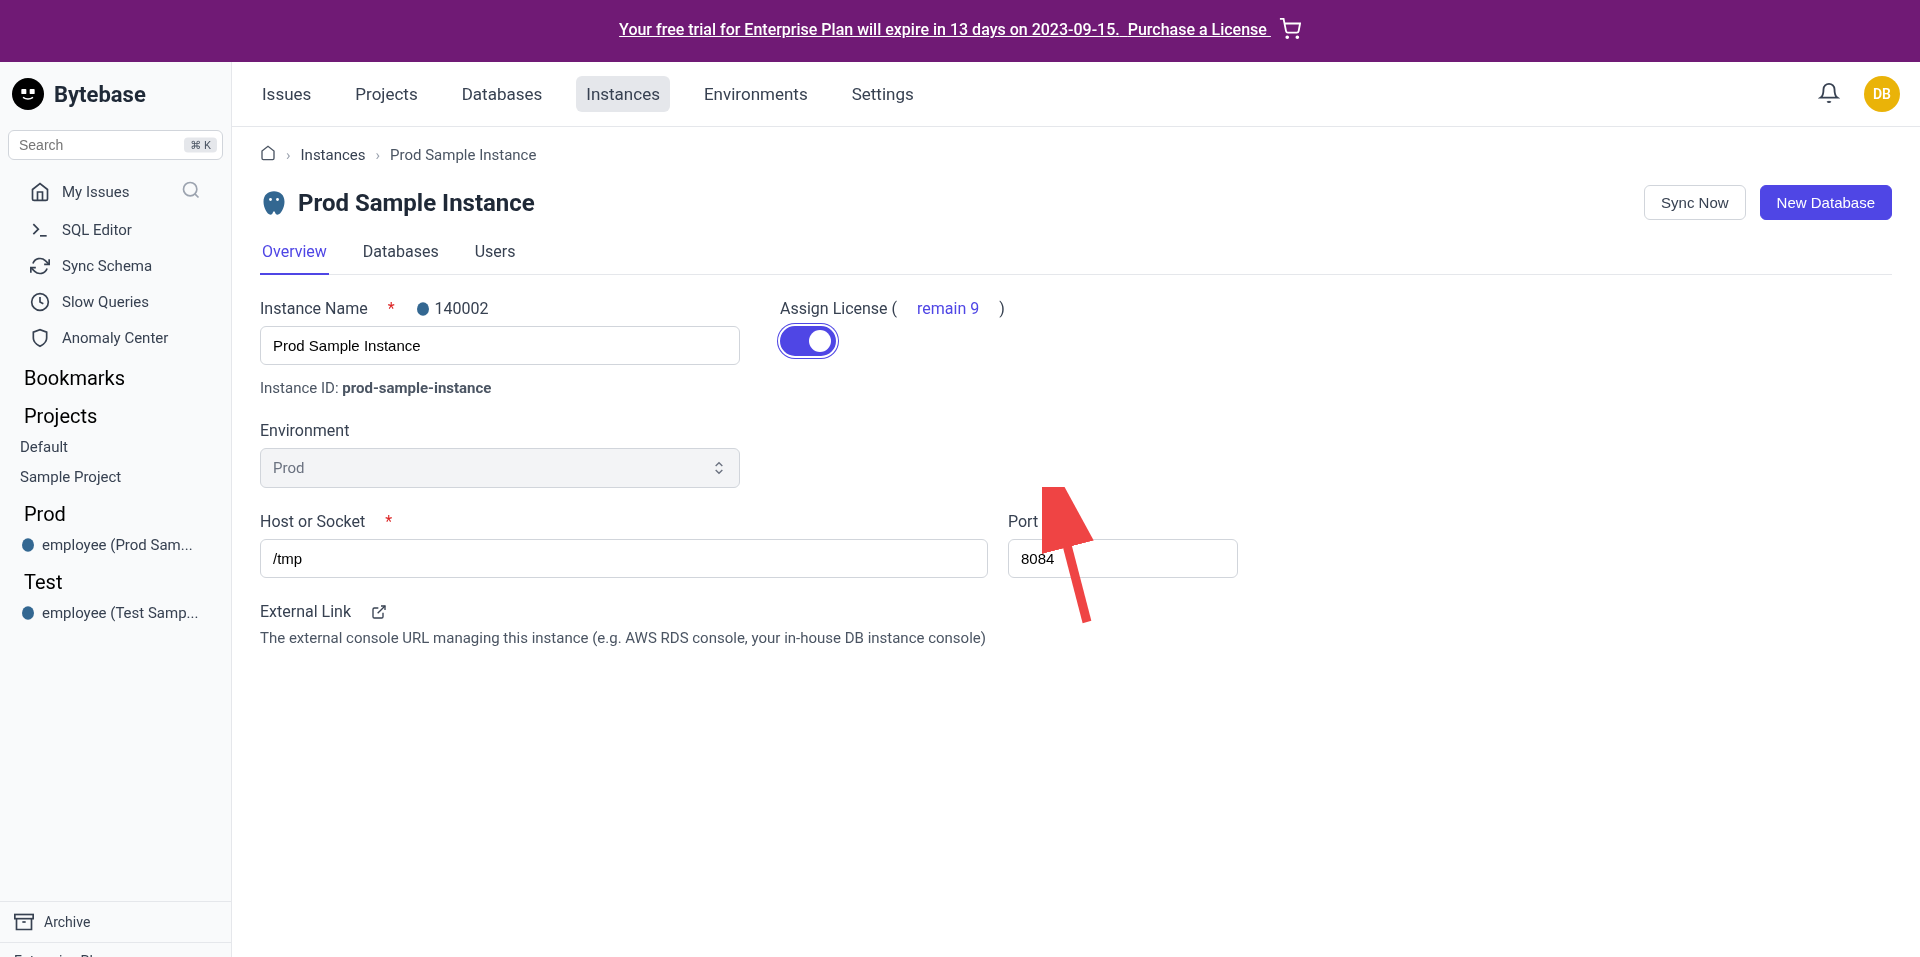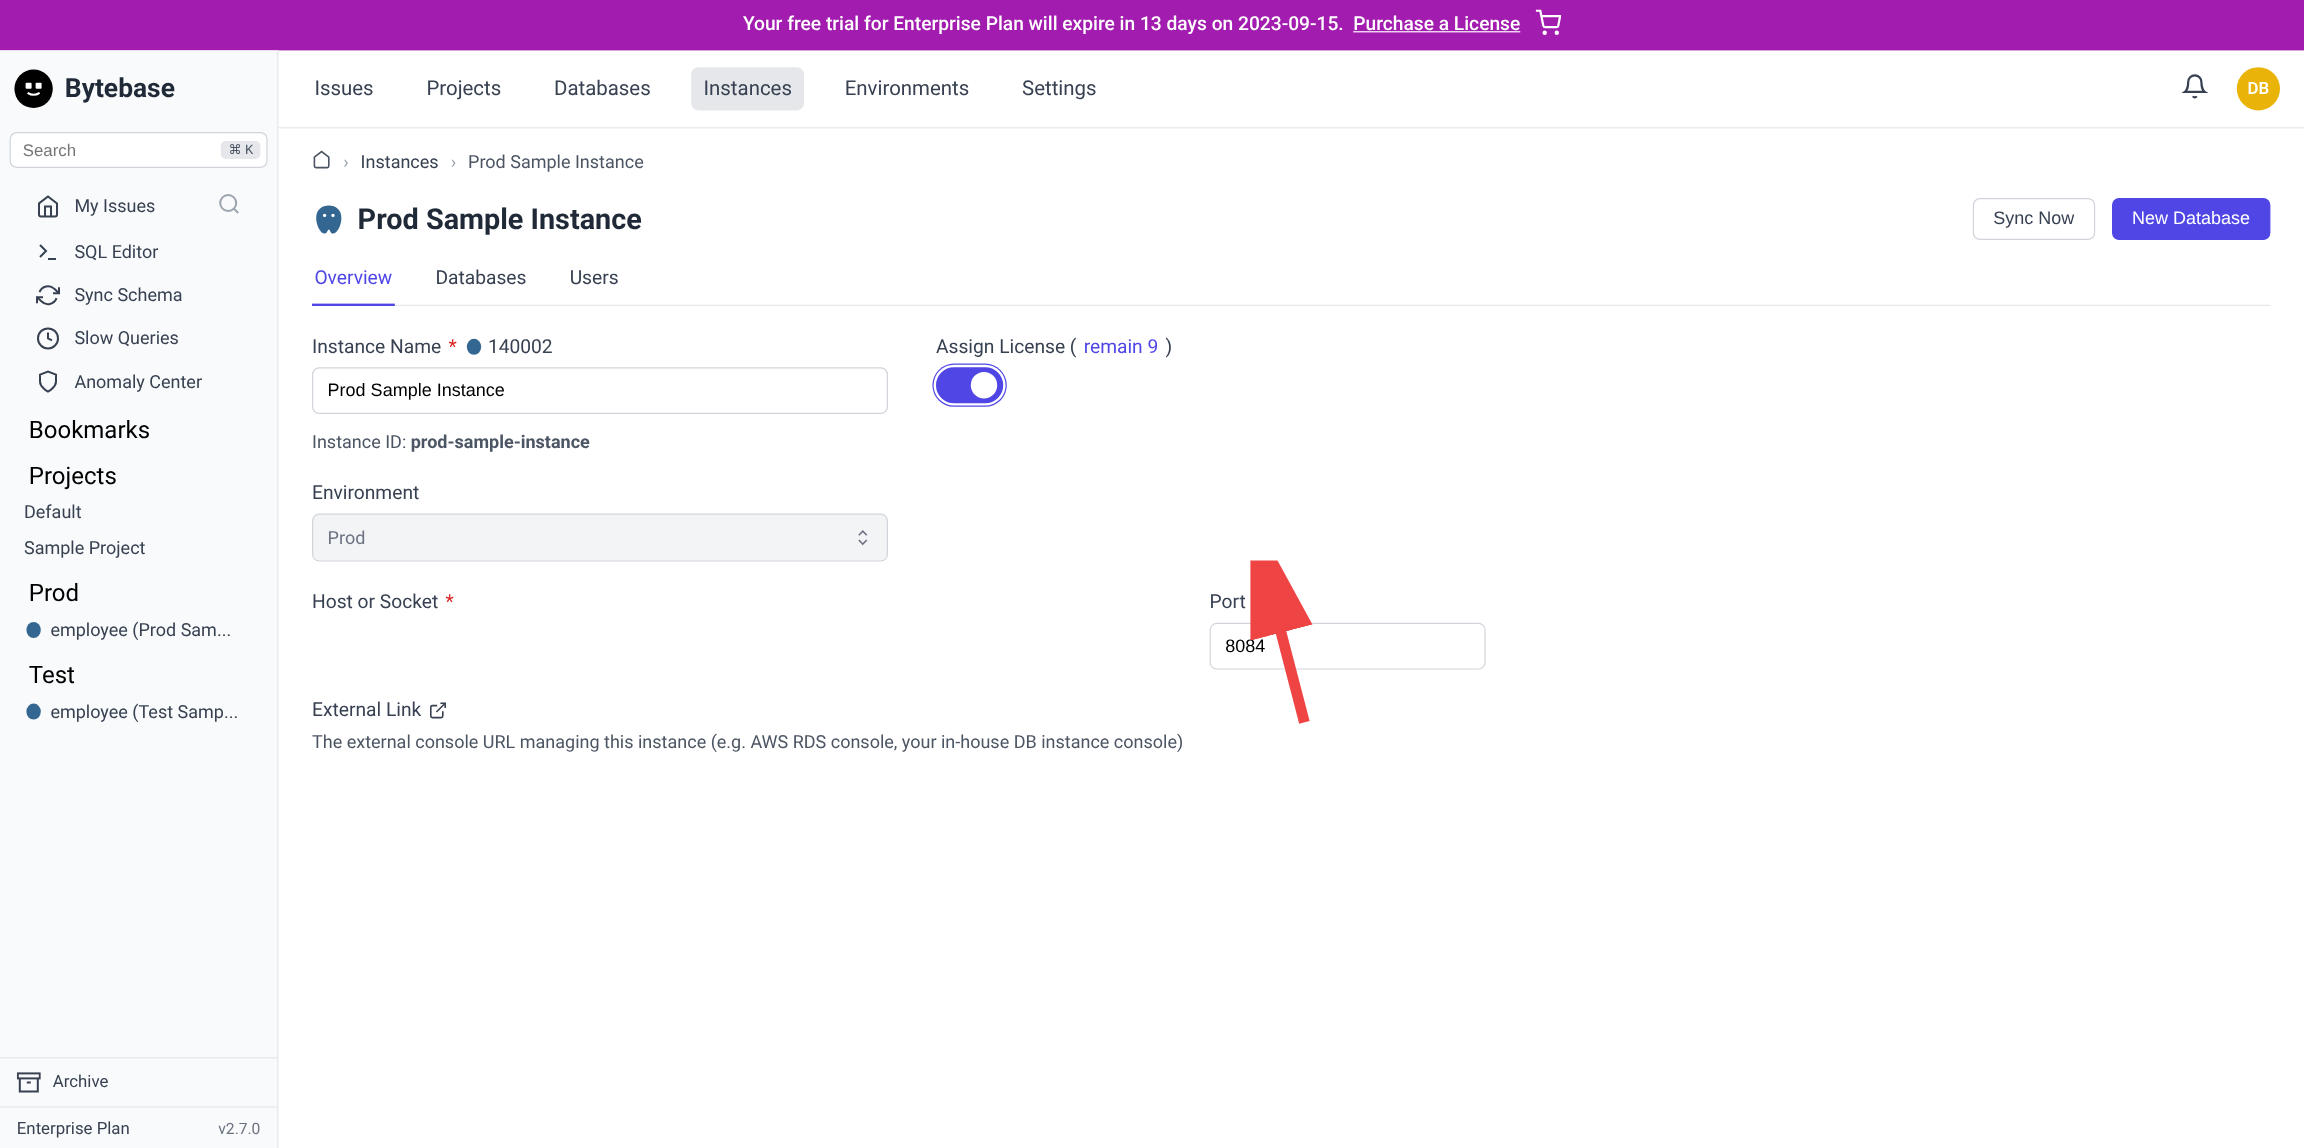--- a/index.html
+++ b/index.html
@@ -1,18 +1,18 @@
 <!DOCTYPE html>
 <html><head>
 <meta charset="utf-8">
 <style>
 * { margin: 0; padding: 0; box-sizing: border-box; }
 body { font-family: -apple-system, BlinkMacSystemFont, "Segoe UI", Roboto, sans-serif; font-size: 14px; color: #1f2937; background: #fff; }
 
-.banner { background: #a21caf; color: #fff; padding: 8px; text-align: center; font-size: 16px; font-weight: 500; }
+.banner { background: #701a75; color: #fff; padding: 18px; text-align: center; font-size: 16px; font-weight: 500; text-decoration: underline; }
 .banner a { color: #fff; text-decoration: underline; }
 .banner-cart { display: inline-block; vertical-align: middle; margin-left: 8px; }
 
 .layout { display: flex; height: calc(100vh - 40px); }
 .sidebar { width: 232px; background: #f9fafb; border-right: 1px solid #e5e7eb; display: flex; flex-direction: column; }
 .logo { display: flex; align-items: center; gap: 10px; padding: 16px 12px; font-size: 22px; font-weight: 700; }
 .logo-icon { width: 32px; height: 32px; background: #000; border-radius: 50%; display: flex; align-items: center; justify-content: center; color: #fff; font-size: 14px; }
 
 .search-box { margin: 4px 8px 8px; position: relative; }
 .search-input { width: 100%; padding: 6px 50px 6px 10px; border: 1px solid #d1d5db; border-radius: 6px; font-size: 14px; background: #fff; }
@@ -50,21 +50,21 @@
 .btn { padding: 8px 16px; border-radius: 6px; font-size: 15px; cursor: pointer; border: 1px solid #d1d5db; background: #fff; color: #374151; }
 .btn.primary { background: #4f46e5; color: #fff; border-color: #4f46e5; }
 .header-actions { display: flex; gap: 14px; }
 
 .tabs { display: flex; gap: 32px; border-bottom: 1px solid #e5e7eb; margin-bottom: 24px; }
 .tab { padding: 8px 2px 12px; font-size: 16px; color: #374151; cursor: pointer; border-bottom: 2px solid transparent; margin-bottom: -1px; }
 .tab.active { color: #4f46e5; border-bottom-color: #4f46e5; }
 
 .form-row { display: flex; gap: 40px; margin-bottom: 24px; }
 .form-group { display: flex; flex-direction: column; gap: 8px; }
-.form-label { font-size: 16px; color: #374151; display: flex; align-items: center; gap: 6px; }
+.form-label { font-size: 16px; color: #374151; display: flex; align-items: center; gap: 20px; }
 .req { color: #dc2626; }
 .field-badge { display: inline-flex; align-items: center; gap: 4px; color: #374151; }
 .form-input { padding: 10px 12px; border: 1px solid #d1d5db; border-radius: 6px; font-size: 15px; width: 480px; }
 .form-input:disabled { background: #f3f4f6; color: #6b7280; }
 .form-select { padding: 10px 12px; border: 1px solid #d1d5db; border-radius: 6px; font-size: 15px; width: 480px; background: #f3f4f6; color: #6b7280; display: flex; justify-content: space-between; align-items: center; }
 .help-text { color: #4b5563; font-size: 15px; }
 .sub-text { color: #4b5563; font-size: 15px; margin-top: 6px; }
 
 .license-link { color: #4f46e5; cursor: pointer; }
 .toggle { width: 56px; height: 30px; border-radius: 999px; background: #4f46e5; border: 2px solid #4f46e5; position: relative; cursor: pointer; box-shadow: 0 0 0 2px #fff, 0 0 0 3px #4f46e5; }
@@ -286,20 +286,21 @@
           </div>
         </div>
       </div>
 
       <div class="host-port-row">
         <div class="form-group host-group">
           <div class="form-label">
             <span>Host or Socket</span> 
               <span class="req">*</span>
           </div>
+          <input class="form-input" value="/tmp" style="">
         </div>
         <div class="form-group port-group">
           <div class="form-label">Port</div>
           <input class="form-input" value="8084" style="">
         </div>
       </div>
 
       <div class="form-group ext-link-group">
         <div class="form-label">
           <span>External Link</span>

